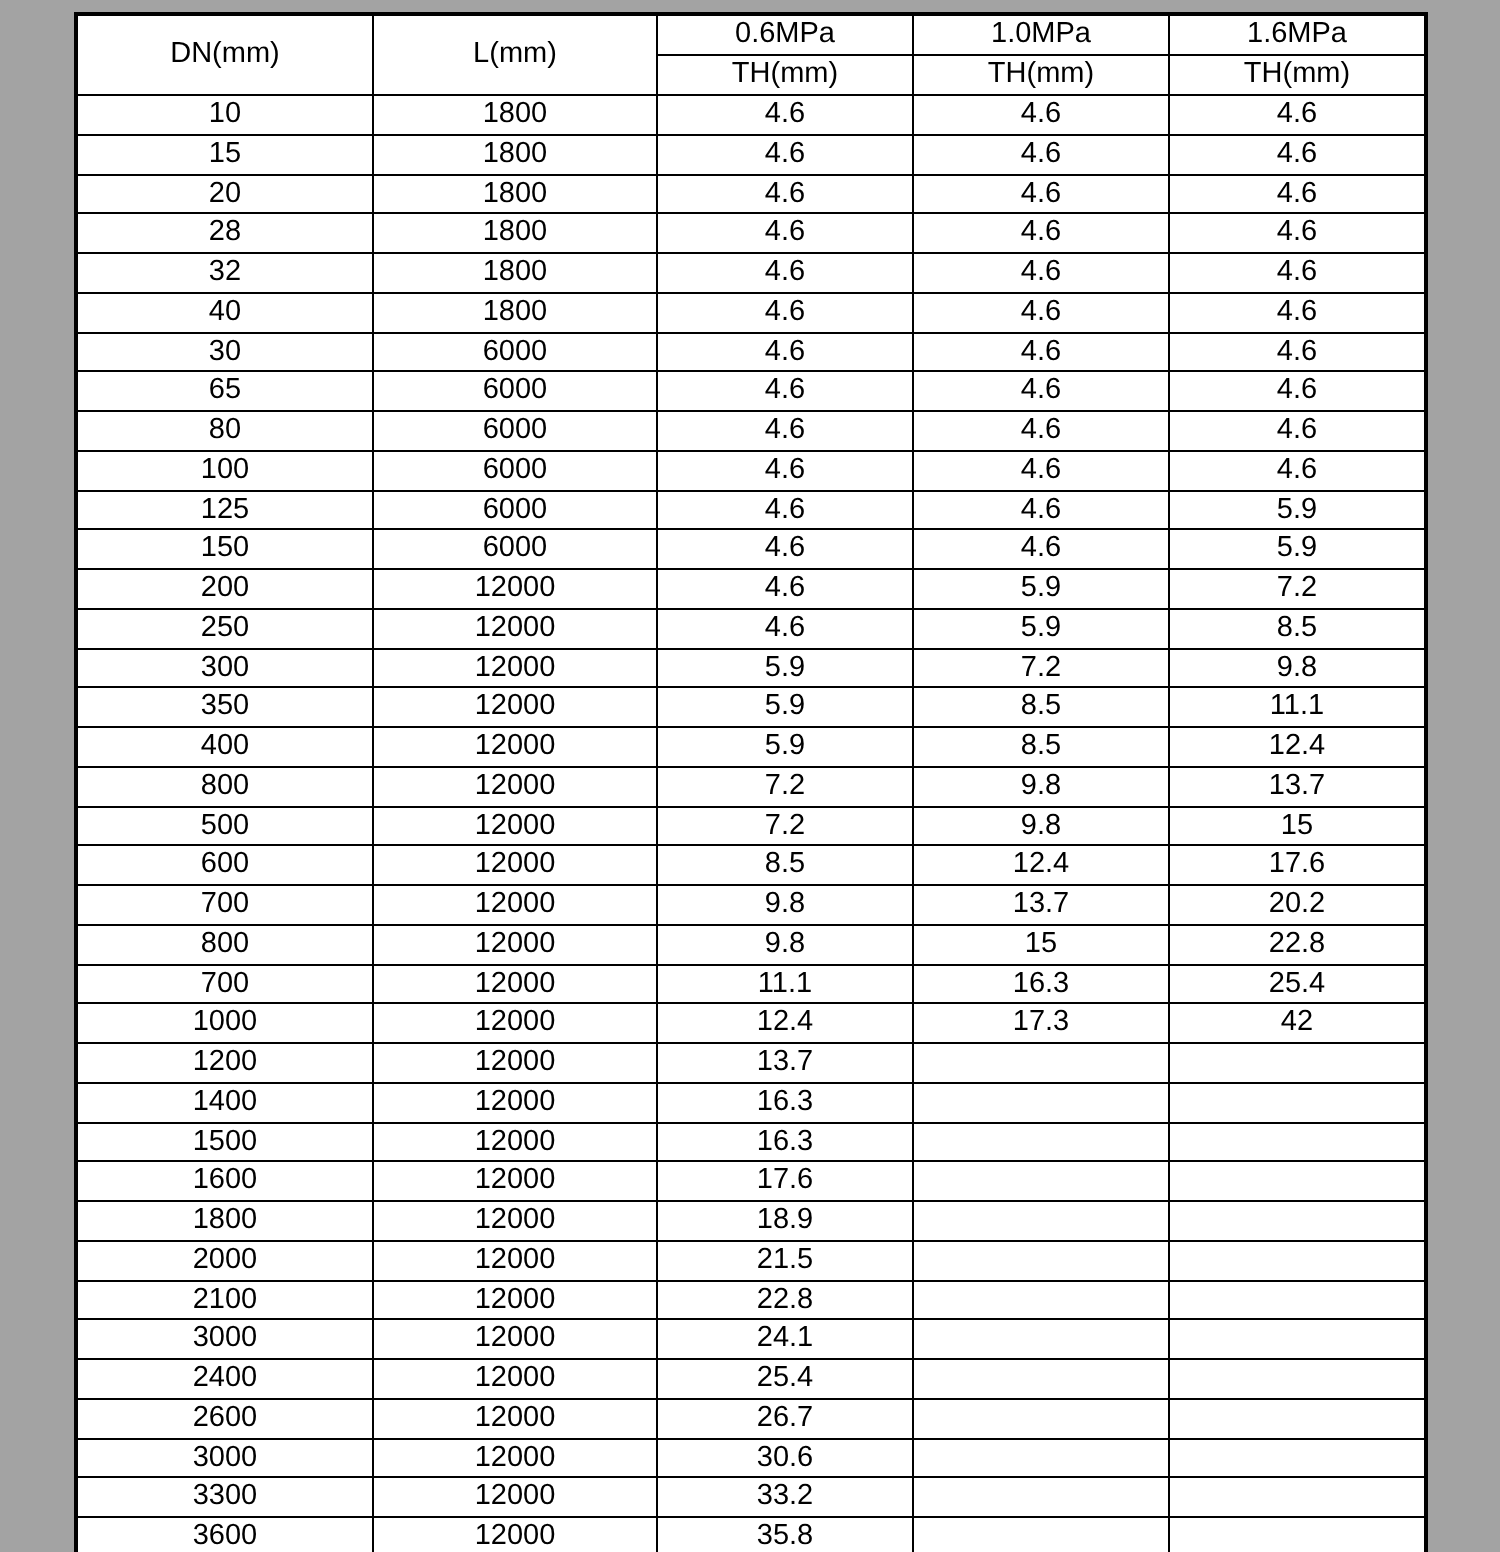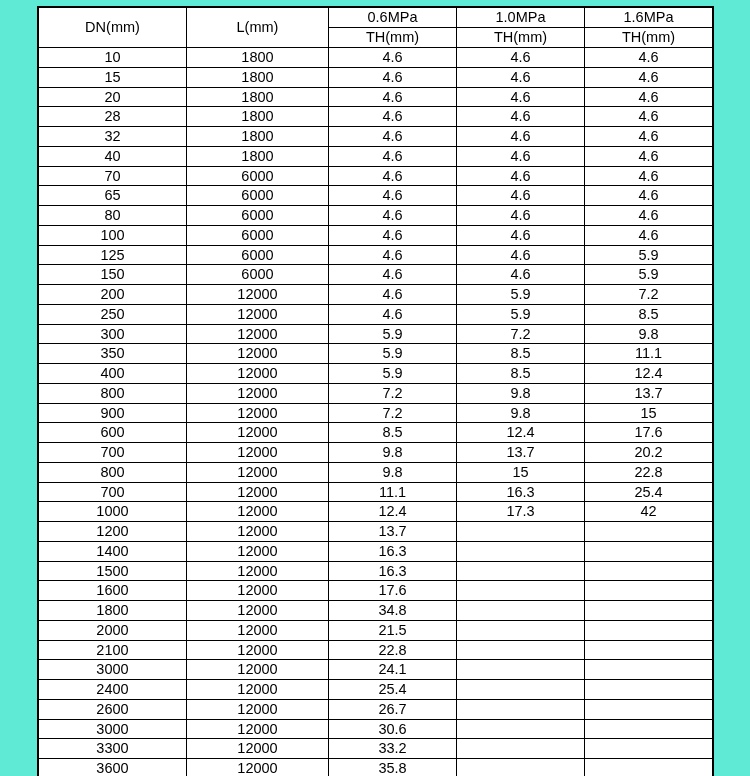--- a/index.html
+++ b/index.html
@@ -12,21 +12,21 @@
     width: 750px;
     height: 776px;
     font-family: "Liberation Sans", sans-serif;
     color: #000000;
     overflow: hidden;
   }
   #sheet {
     position: relative;
     width: 750px;
     height: 776px;
-    background: #5eead4;
+    background: #a3a3a3;
   }
   #spec-table {
     position: absolute;
     left: 38px;
     top: 7px;
     width: 674px;
     border-collapse: collapse;
     table-layout: fixed;
     background: #ffffff;
   }
@@ -133,21 +133,21 @@
           <td>4.6</td>
         </tr>
         <tr>
           <td>40</td>
           <td>1800</td>
           <td>4.6</td>
           <td>4.6</td>
           <td>4.6</td>
         </tr>
         <tr>
-          <td>70</td>
+          <td>30</td>
           <td>6000</td>
           <td>4.6</td>
           <td>4.6</td>
           <td>4.6</td>
         </tr>
         <tr>
           <td>65</td>
           <td>6000</td>
           <td>4.6</td>
           <td>4.6</td>
@@ -217,21 +217,21 @@
           <td>12.4</td>
         </tr>
         <tr>
           <td>800</td>
           <td>12000</td>
           <td>7.2</td>
           <td>9.8</td>
           <td>13.7</td>
         </tr>
         <tr>
-          <td>900</td>
+          <td>500</td>
           <td>12000</td>
           <td>7.2</td>
           <td>9.8</td>
           <td>15</td>
         </tr>
         <tr>
           <td>600</td>
           <td>12000</td>
           <td>8.5</td>
           <td>12.4</td>
@@ -289,21 +289,21 @@
         <tr>
           <td>1600</td>
           <td>12000</td>
           <td>17.6</td>
           <td class="empty"></td>
           <td class="empty"></td>
         </tr>
         <tr>
           <td>1800</td>
           <td>12000</td>
-          <td>34.8</td>
+          <td>18.9</td>
           <td class="empty"></td>
           <td class="empty"></td>
         </tr>
         <tr>
           <td>2000</td>
           <td>12000</td>
           <td>21.5</td>
           <td class="empty"></td>
           <td class="empty"></td>
         </tr>

